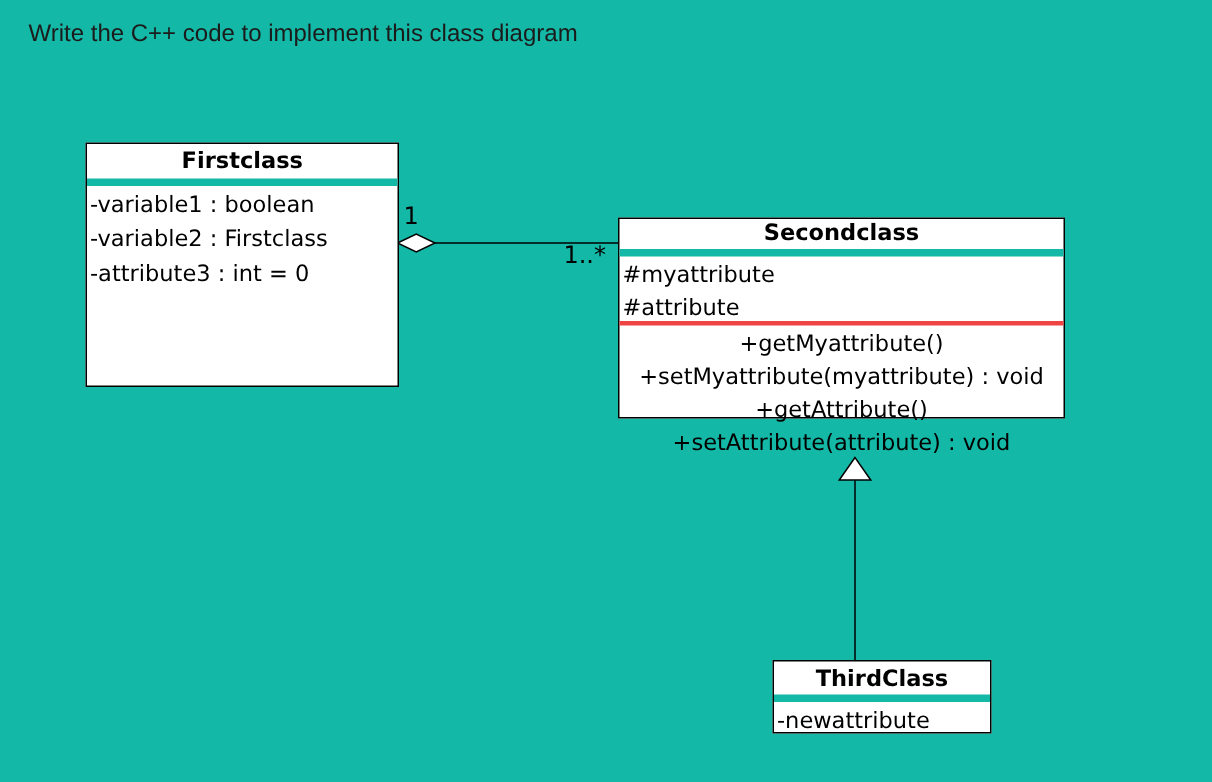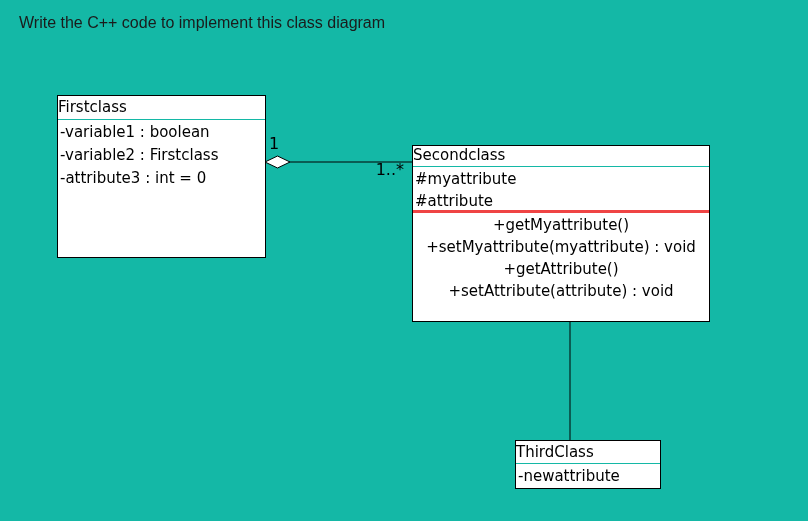--- a/index.html
+++ b/index.html
@@ -28,41 +28,42 @@
   }
   .uml-class {
     position: absolute;
     box-sizing: border-box;
     background: #ffffff;
     border: 1px solid #000000;
     font-size: 15px;
     line-height: 22px;
   }
   .uml-class .class-name {
-    font-weight: normal;
-    border-bottom: 1px solid #14b8a6;
+    font-weight: bold;
+    text-align: center;
+    border-bottom: 5px solid #14b8a6;
     white-space: nowrap;
     overflow: hidden;
   }
   .uml-compartment {
     padding: 1px 2px 0 2px;
     white-space: nowrap;
     overflow: hidden;
   }
   .uml-compartment.with-divider {
     border-bottom: 3px solid #ef4444;
   }
   .uml-row {
     white-space: nowrap;
   }
   
   #firstclass { left: 57px; top: 95px; width: 209px; height: 163px; line-height: 23px; }
   #firstclass .class-name { height: 23px; line-height: 23px; }
   
-  #secondclass { left: 412px; top: 145px; width: 298px; height: 177px; }
+  #secondclass { left: 412px; top: 145px; width: 298px; height: 134px; }
   #secondclass .class-name { height: 20px; line-height: 19px; }
   #secondclass .attrs { height: 46px; box-sizing: border-box; }
   #secondclass .methods { height: 89px; text-align: center; }
   
   #thirdclass { left: 515px; top: 440px; width: 146px; height: 49px; line-height: 23px; }
   #thirdclass .class-name { height: 22px; line-height: 22px; }
   
   .mult-label {
     position: absolute;
     font-size: 16px;

